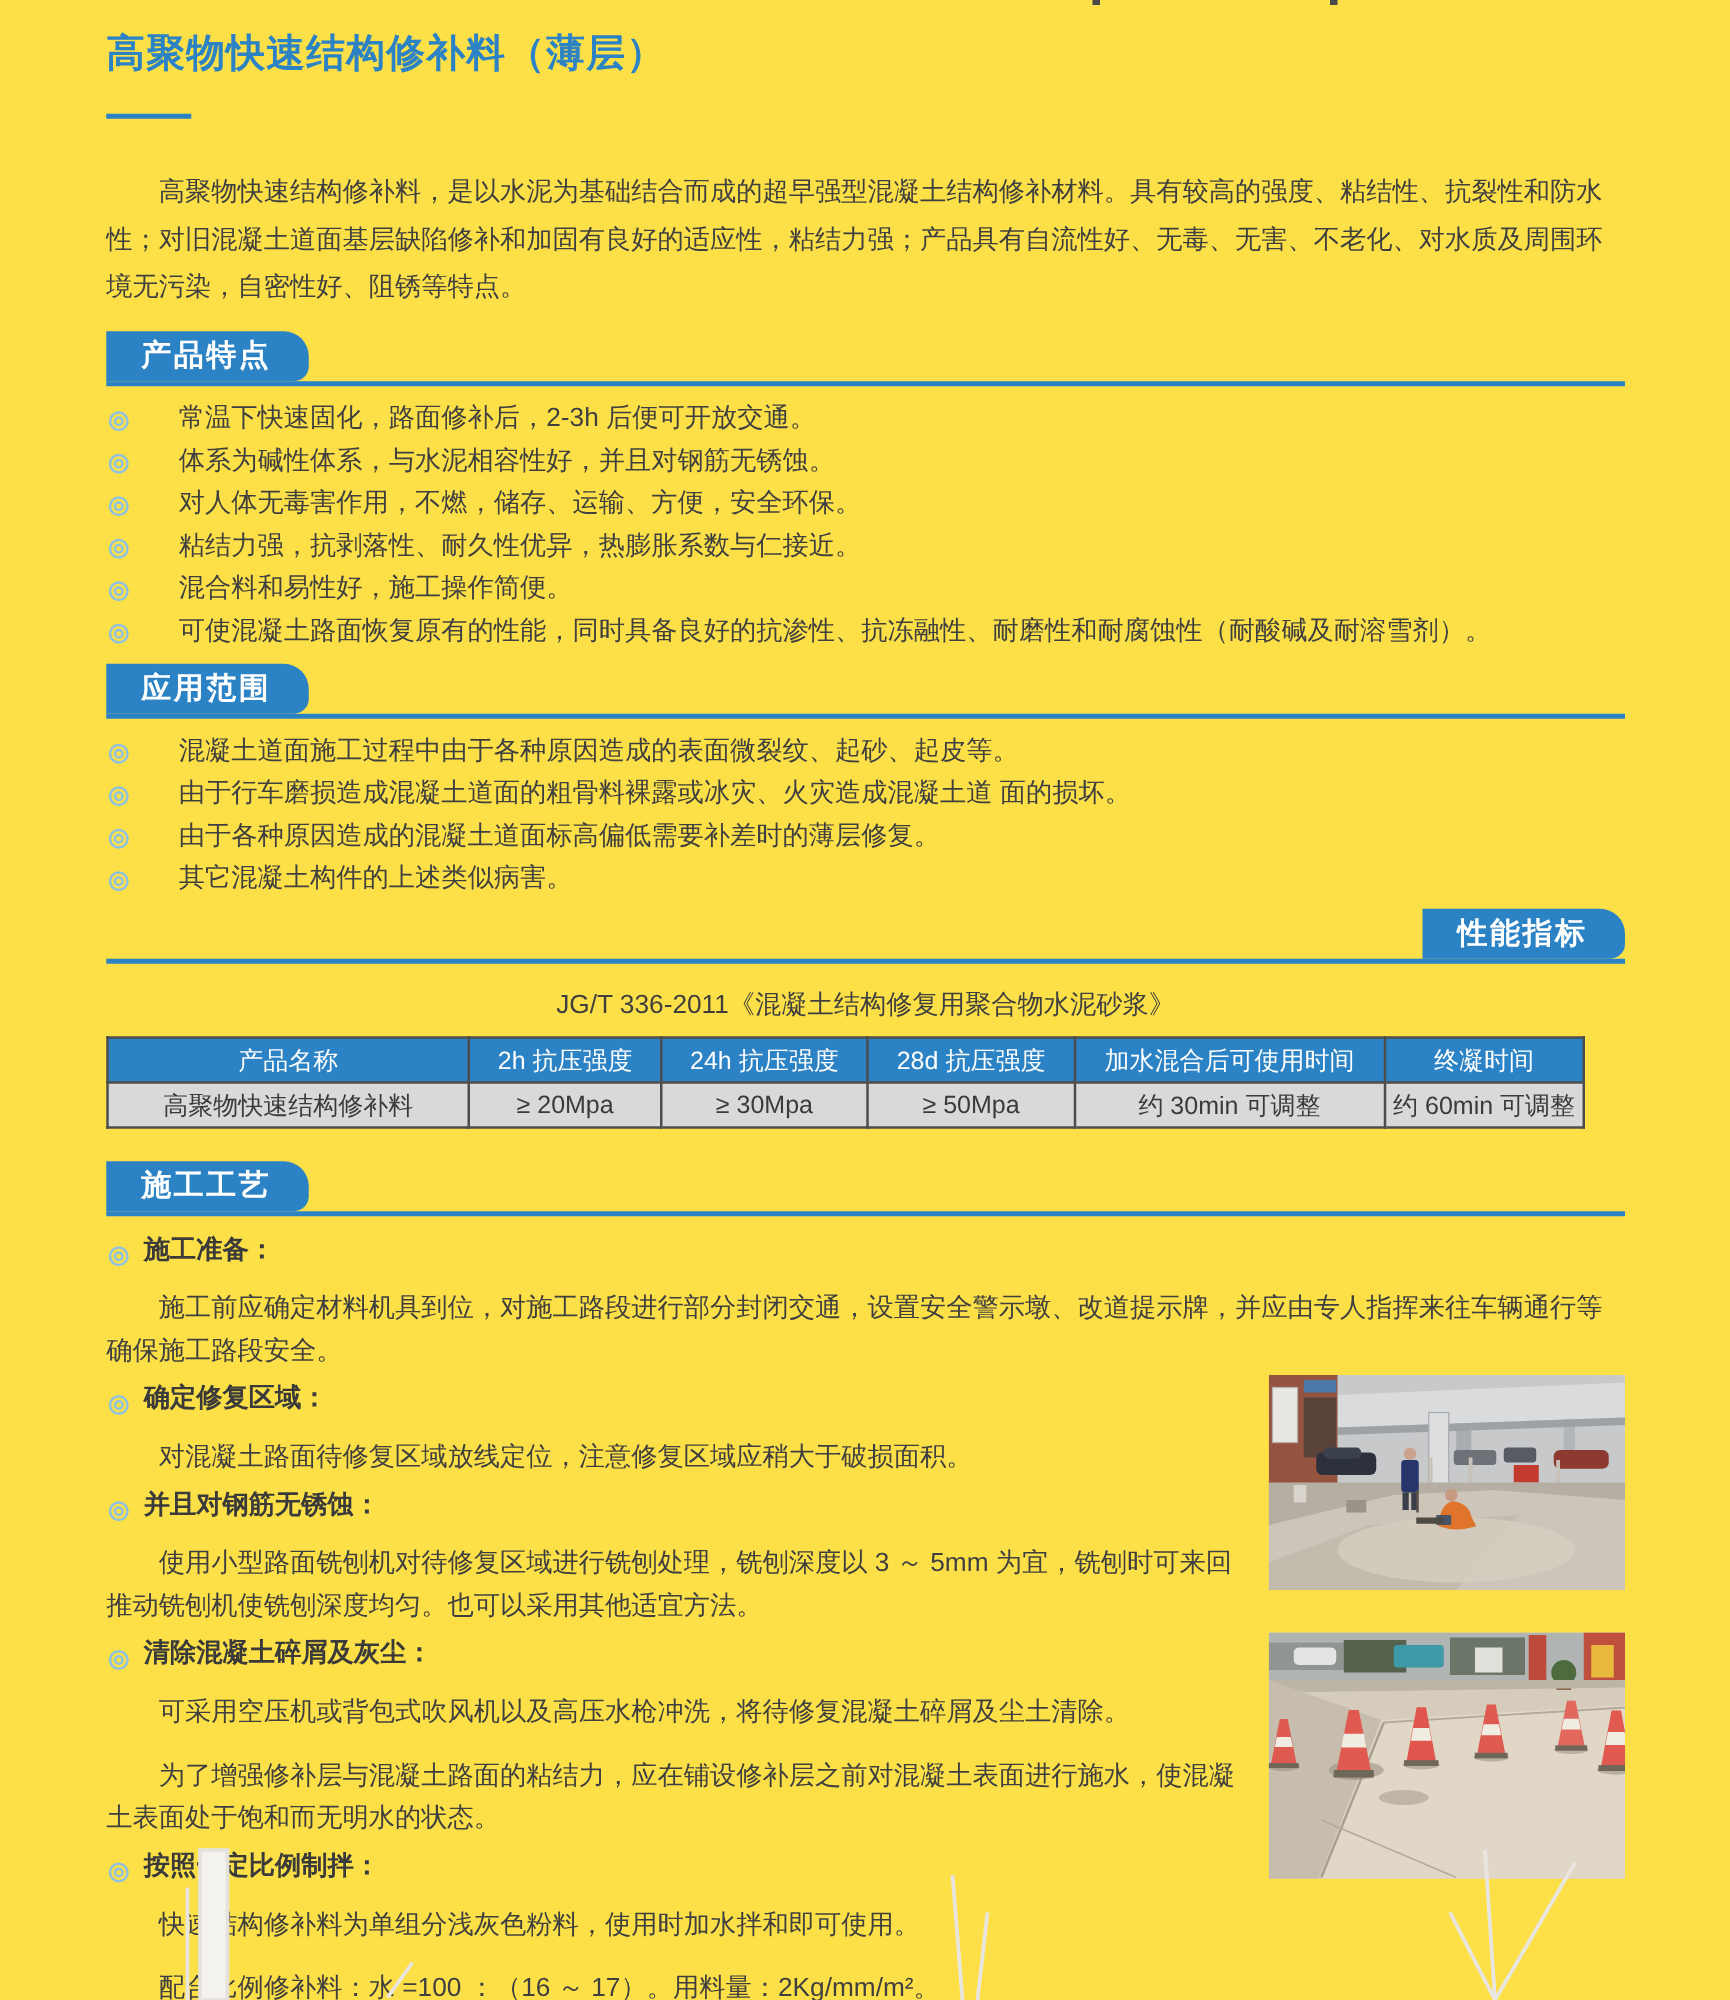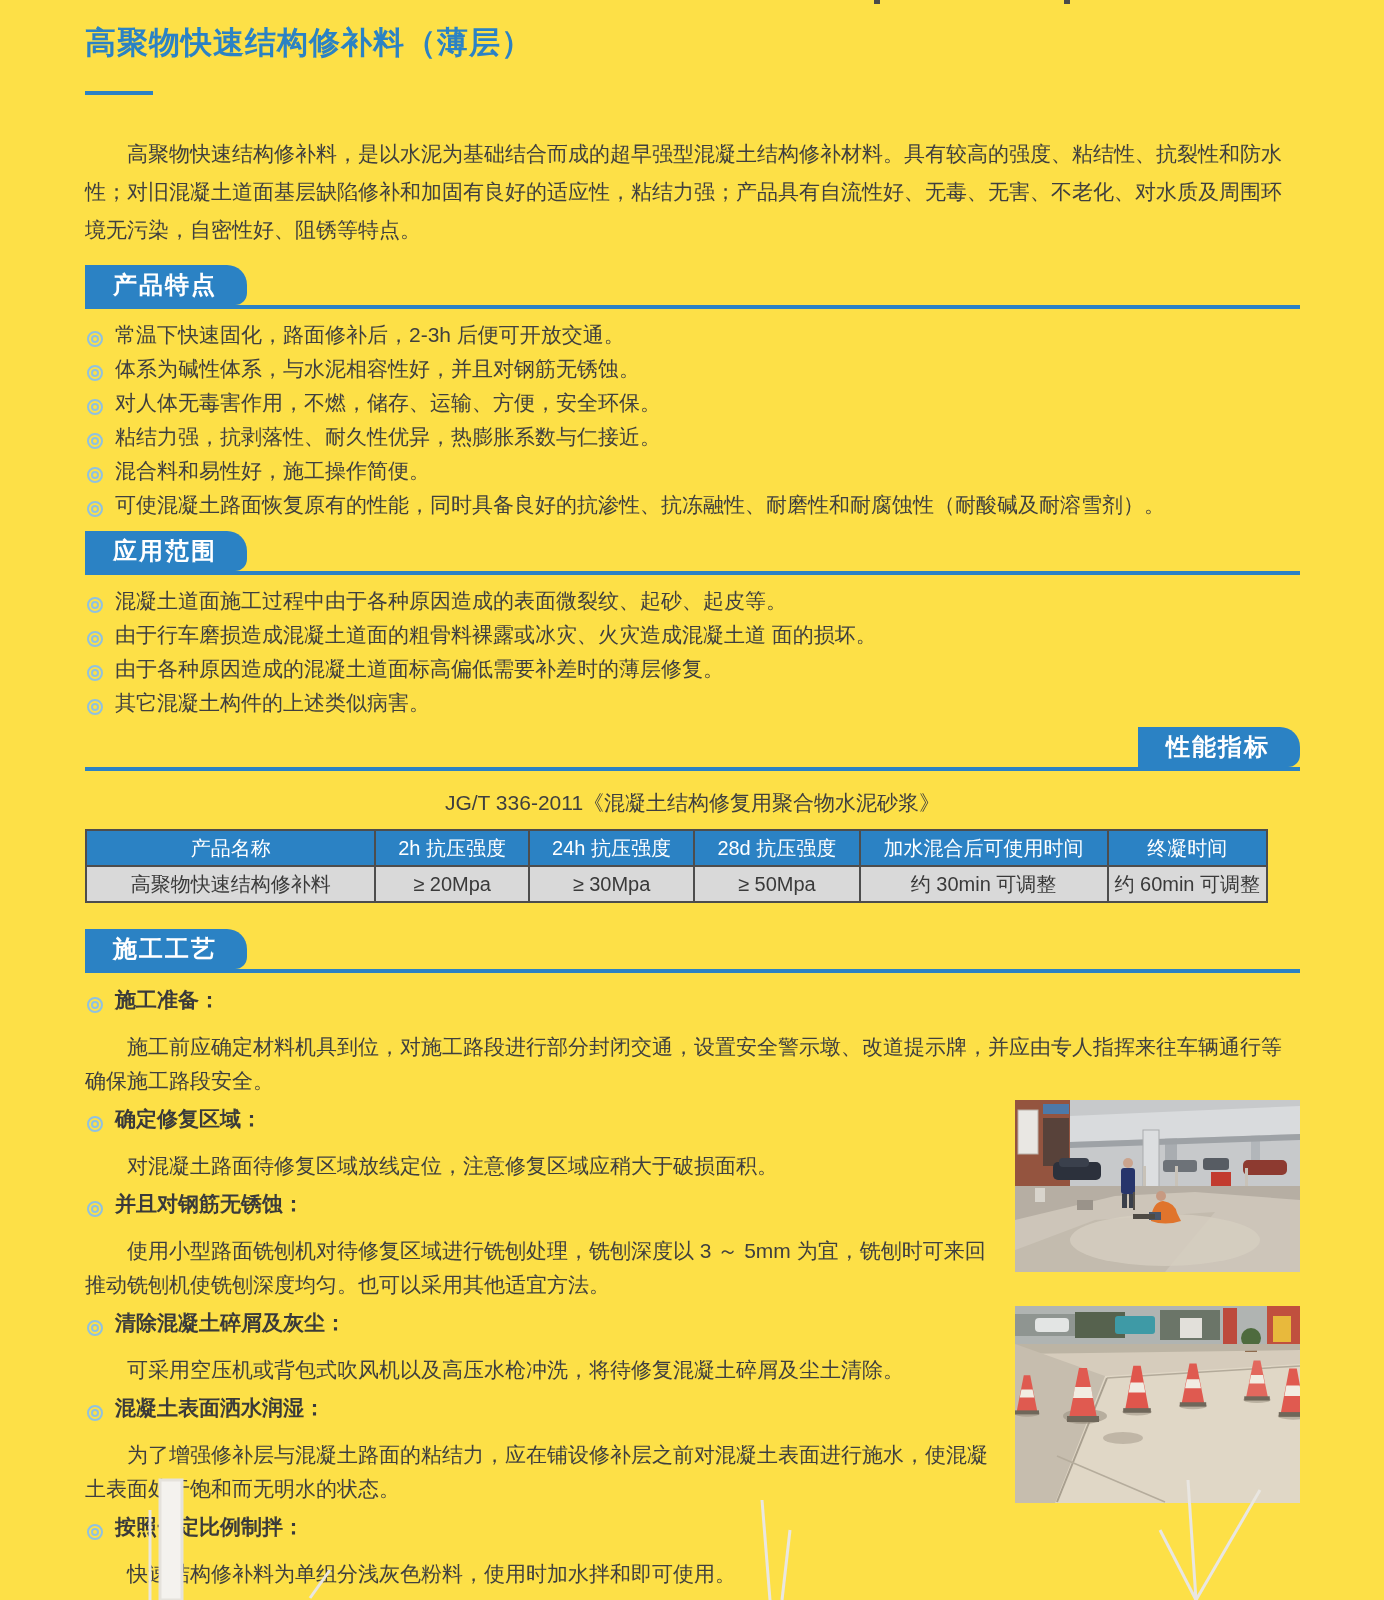--- a/index.html
+++ b/index.html
@@ -16,21 +16,21 @@
 
   p.intro { margin-top:40px; font-size:21px; line-height:38px; text-indent:2em; color:#3f3f3f; }
 
   .sec-head { border-bottom:4px solid #2b82c4; line-height:0; }
   .sec-head.m1 { margin-top:16px; } .sec-head.m2 { margin-top:14px; }
   .sec-head.m3 { margin-top:12px;text-align:right; } .sec-head.m4 { margin-top:26px; }
   .sec-tab { display:inline-block; background:#2b82c4; color:#fff; font-size:24px; font-weight:bold;
              line-height:40px; padding:0 30px 0 28px; border-radius:0 20px 12px 0; letter-spacing:2px; }
 
   ul.blist { list-style:none; margin-top:14px; }
-  ul.blist li { display:flex; align-items:flex-end; font-size:21px; line-height:24px; margin-bottom:10px; }
+  ul.blist li { display:flex; align-items:center; font-size:21px; line-height:24px; margin-bottom:10px;gap:28px; }
   .bullet { flex:none; display:inline-block; width:16px; height:16px; border:2px solid #8fc1e1;
             border-radius:50%; position:relative; margin:4px 12px 0 2px; }
   .bullet::after { content:""; position:absolute; inset:2px; border:2px solid #8fc1e1; border-radius:50%; }
 
   .tbl-caption { margin-top:18px; text-align:center; font-size:21px; color:#3f3f3f; }
   table.perf { margin-top:12px; width:1183px; border-collapse:collapse; table-layout:fixed; }
   table.perf th, table.perf td { border:2px solid #4d4d4d; text-align:center; font-size:20px; height:36px; padding:0 4px; }
   table.perf th { background:#2b82c4; color:#fff; font-weight:normal; }
   table.perf td { background:#d9d9d9; color:#3a3a3a; }
   col.c0{width:24.5%} col.c1{width:13%} col.c2{width:14%} col.c3{width:14%} col.c4{width:21%} col.c5{width:13.5%}
@@ -283,24 +283,20 @@
 
     <div class="step">
       <div class="step-title">
           <span class="bullet"></span>
           <b>清除混凝土碎屑及灰尘：</b>
         </div>
       <p class="step-body">可采用空压机或背包式吹风机以及高压水枪冲洗，将待修复混凝土碎屑及尘土清除。</p>
     </div>
 
     <div class="step">
-      <div class="step-title">
-          <span class="bullet"></span>
-          <b>混凝土表面洒水润湿：</b>
-        </div>
       <p class="step-body">为了增强修补层与混凝土路面的粘结力，应在铺设修补层之前对混凝土表面进行施水，使混凝土表面处于饱和而无明水的状态。</p>
     </div>
 
     <div class="step">
       <div class="step-title">
           <span class="bullet"></span>
           <b>按照一定比例制拌：</b>
         </div>
       <p class="step-body">快速结构修补料为单组分浅灰色粉料，使用时加水拌和即可使用。</p>
       <p class="step-body">配合比例修补料：水 =100 ：（16 ～ 17）。用料量：2Kg/mm/m²。</p>

